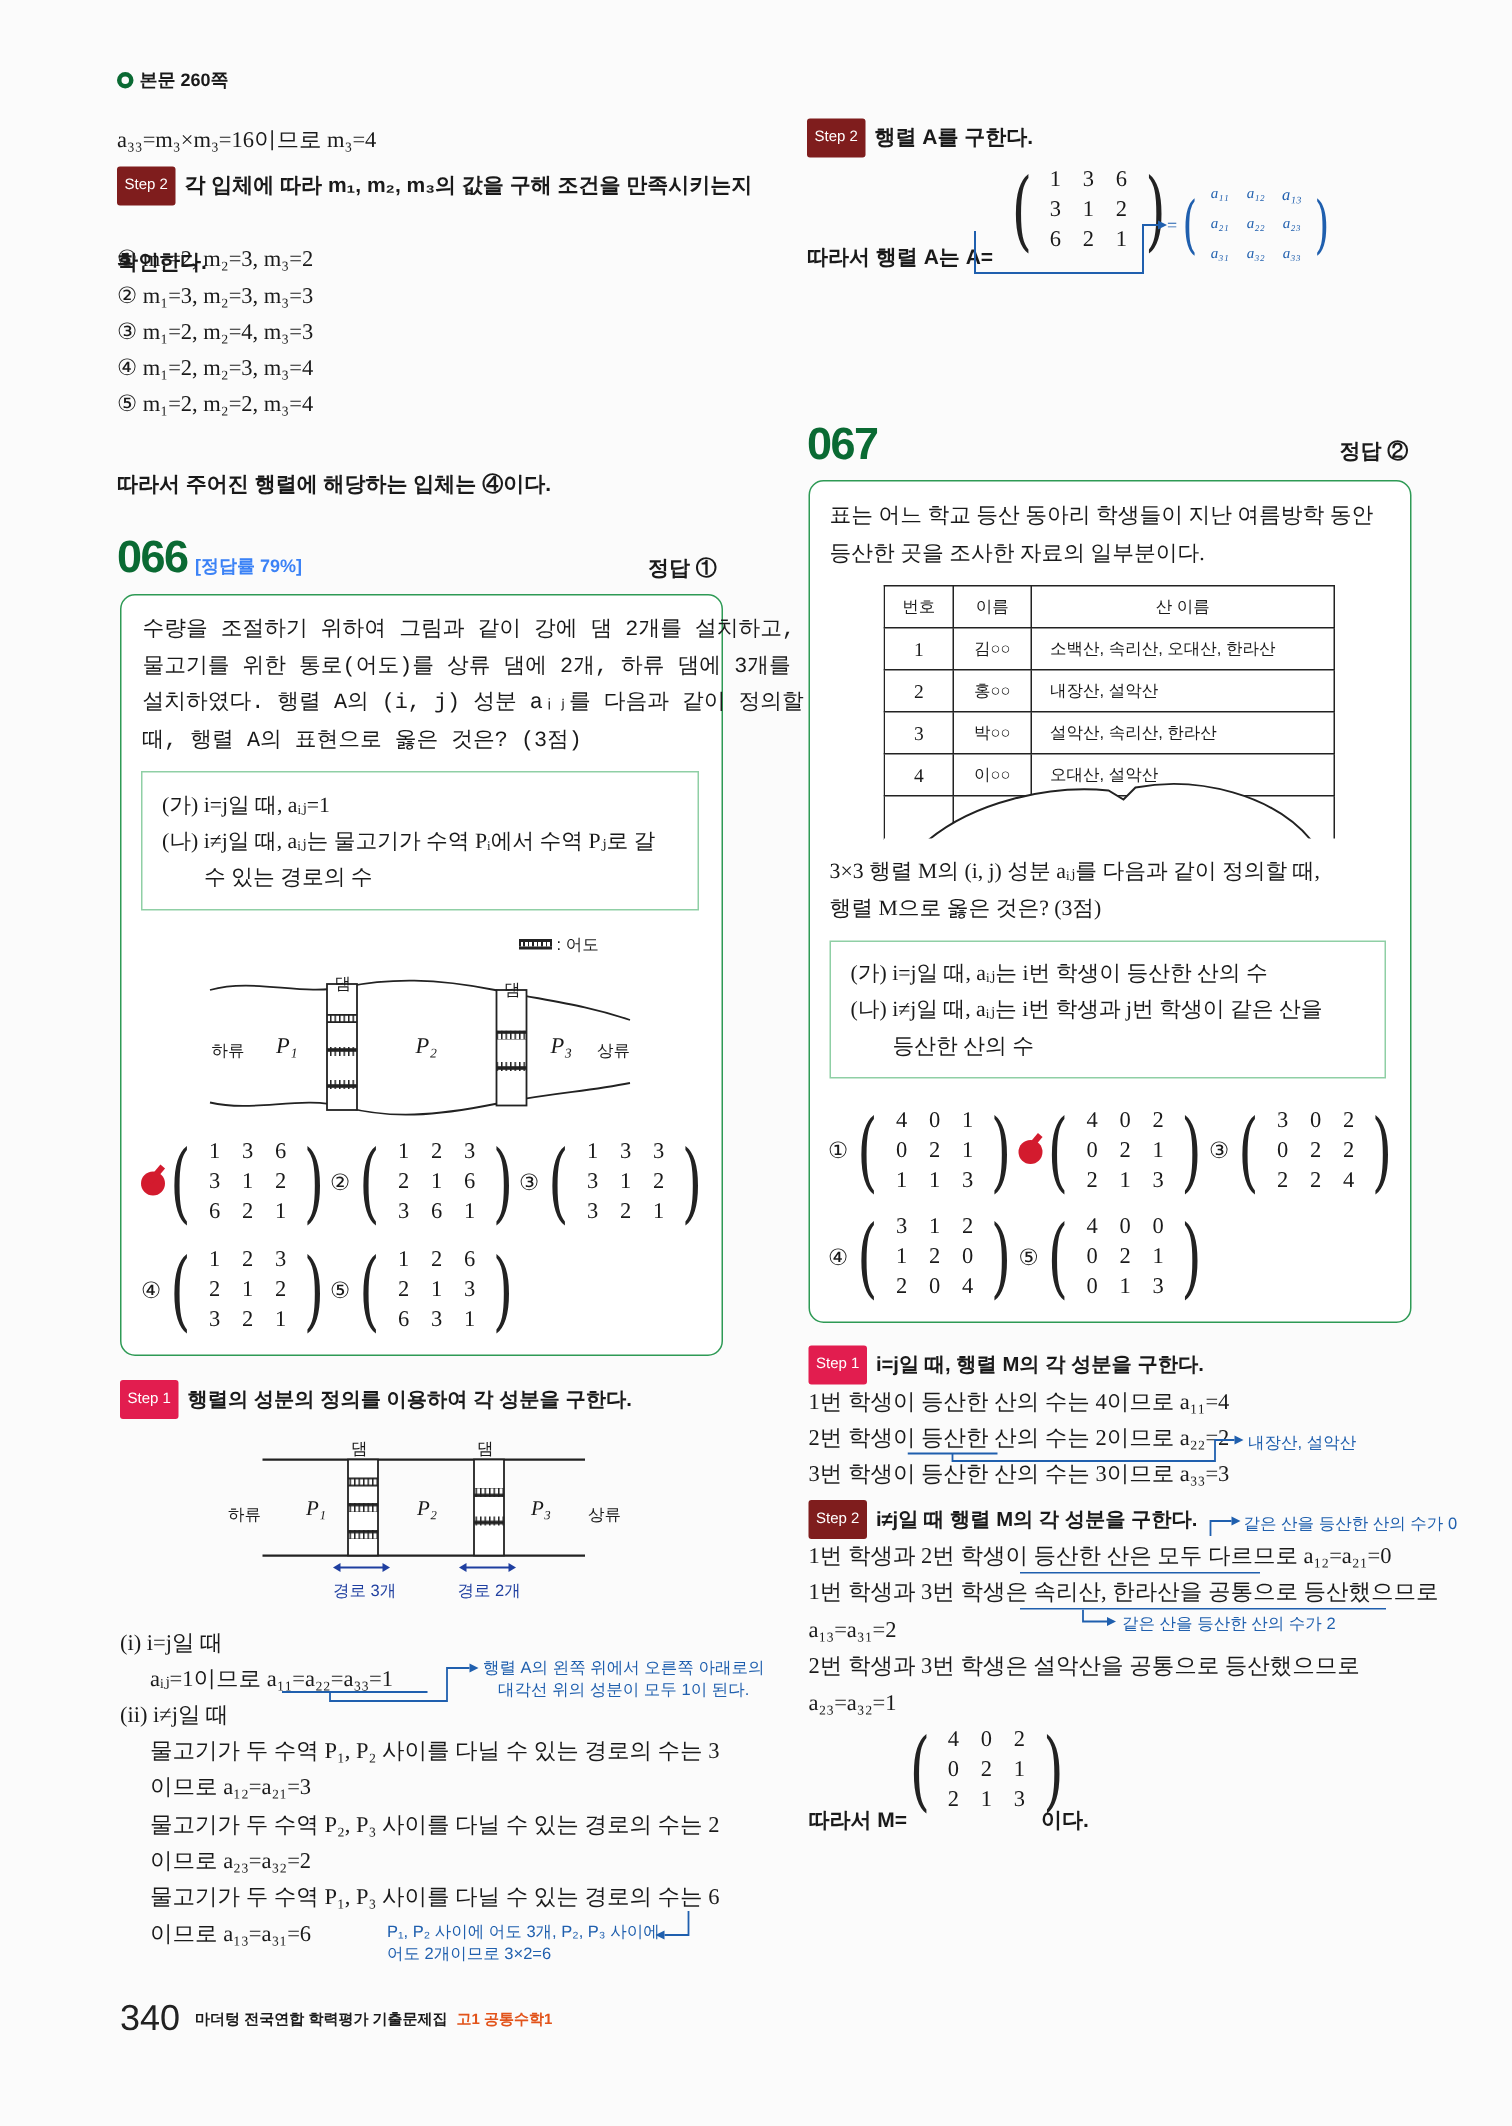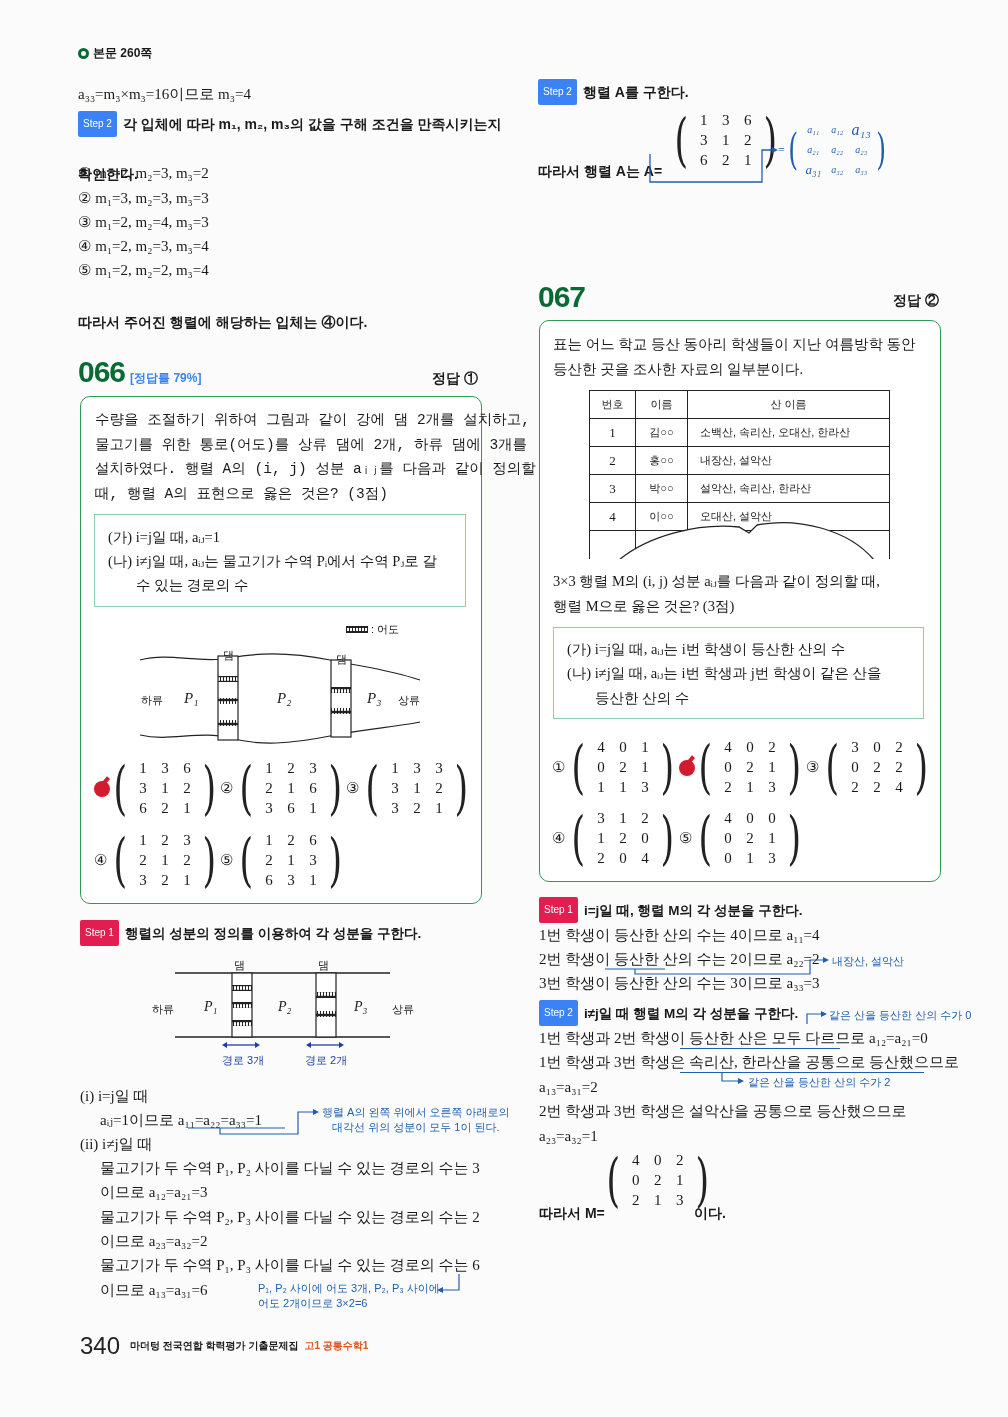--- a/index.html
+++ b/index.html
@@ -4,21 +4,21 @@
 <style>
   * { box-sizing: border-box; margin: 0; padding: 0; }
   body { width: 1008px; height: 1417px; background: #fbfbfb; position: relative; overflow: hidden;
          font-family: "Liberation Serif", "DejaVu Serif", serif; color: #1a1a1a; }
   .abs { position: absolute; }
   .sans { font-family: "Liberation Sans", "DejaVu Sans", sans-serif; }
   .line { font-size: 15px; line-height: 24px; white-space: nowrap; }
   .math { font-style: italic; }
   .badge { display: inline-block; color: #fff; font-family: "Liberation Sans", sans-serif; font-size: 10px;
            padding: 1px 5px; border-radius: 2px; margin-right: 6px; vertical-align: 2px; }
-  .badge.s2 { background: #3b82f6; }
+  .badge.s2 { background: #7f1d1d; }
   .badge.s1 { background: #e21d4f; }
   .bold { font-weight: bold; font-family: "Liberation Sans", sans-serif; margin-top: 28px; }
   .prob-num { color: #0a6a33; font-family: "Liberation Sans", sans-serif; font-weight: bold; font-size: 30px; letter-spacing: -1px; }
   .rate { color: #3b82f6; font-family: "Liberation Sans", sans-serif; font-weight: bold; font-size: 12px; }
   .answer { font-family: "Liberation Sans", sans-serif; font-weight: bold; font-size: 14px; }
   .qbox { border: 1.5px solid #2e9a55; border-radius: 10px; background: #fff; }
   .condbox { border: 1.5px solid #8fcfa5; background: #fff; }
   .matrix { display: inline-flex; align-items: center; }
   .matrix .br { font-size: 58px; line-height: 58px; font-weight: 100; transform: scaleX(0.6); font-family: "DejaVu Serif", serif; color: #222; }
   .matrix table { border-collapse: collapse; }
@@ -87,29 +87,29 @@
   <polygon points="132,7 138,10 132,13" fill="#1f5fae"></polygon>
 </svg>
 <div class="abs matrix blue" style="left:778px;top:120px;">
   <span class="blue" style="font-size:12px;">=</span>
   <span class="br" style="font-size:42px;line-height:42px;color:#1f5fae;">(</span>
   <table>
       <tbody>
     <tr>
           <td class="math" style="font-size:10px;width:24px;line-height:16px;">a₁₁</td>
           <td class="math" style="font-size:10px;width:24px;">a₁₂</td>
-          <td class="math" style="font-size:16px;width:24px;">a₁₃</td>
+          <td class="math" style="font-size:11px;width:24px;">a₁₃</td>
         </tr>
     <tr>
           <td class="math" style="font-size:10px;line-height:16px;">a₂₁</td>
           <td class="math" style="font-size:10px;">a₂₂</td>
           <td class="math" style="font-size:10px;">a₂₃</td>
         </tr>
     <tr>
-          <td class="math" style="font-size:13px;line-height:16px;margin-top:25px;">a₃₁</td>
+          <td class="math" style="font-size:10px;line-height:16px;margin-top:25px;">a₃₁</td>
           <td class="math" style="font-size:10px;">a₃₂</td>
           <td class="math" style="font-size:10px;">a₃₃</td>
         </tr>
   </tbody>
     </table>
   <span class="br" style="font-size:42px;line-height:42px;color:#1f5fae;">)</span>
 </div>
 
 <div class="abs" style="left:78px;top:355px;display:flex;align-items:baseline;">
   <span class="prob-num">066</span>

